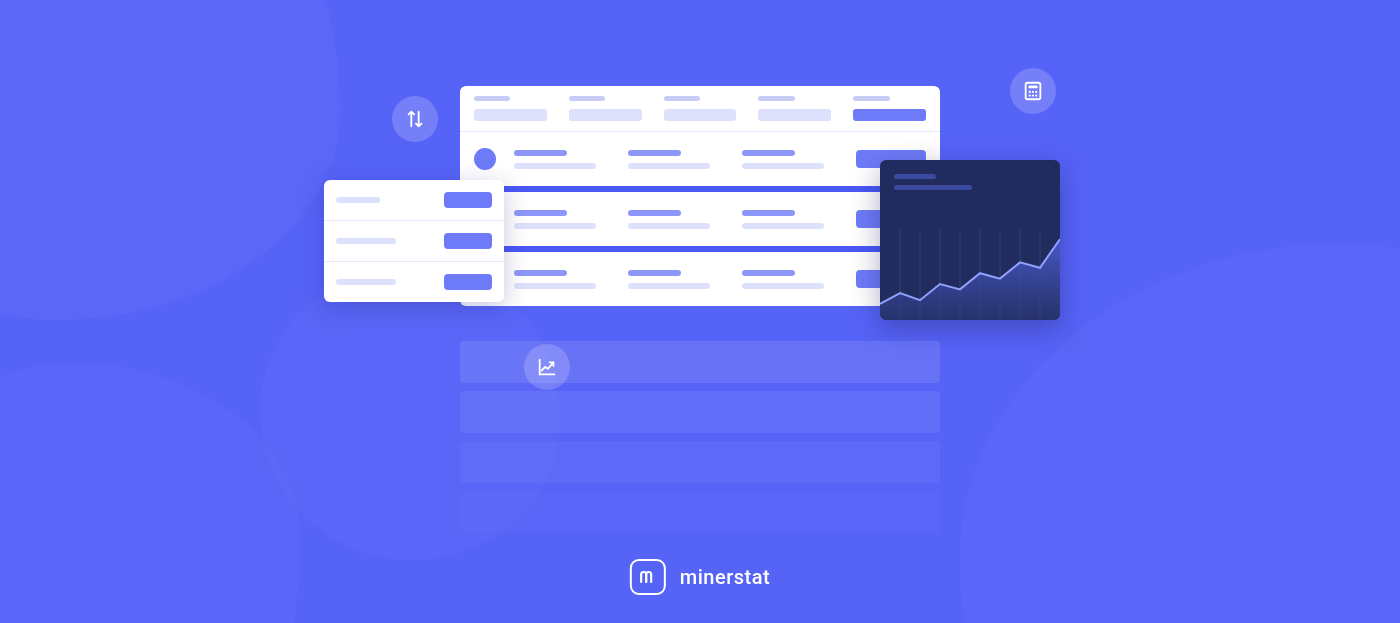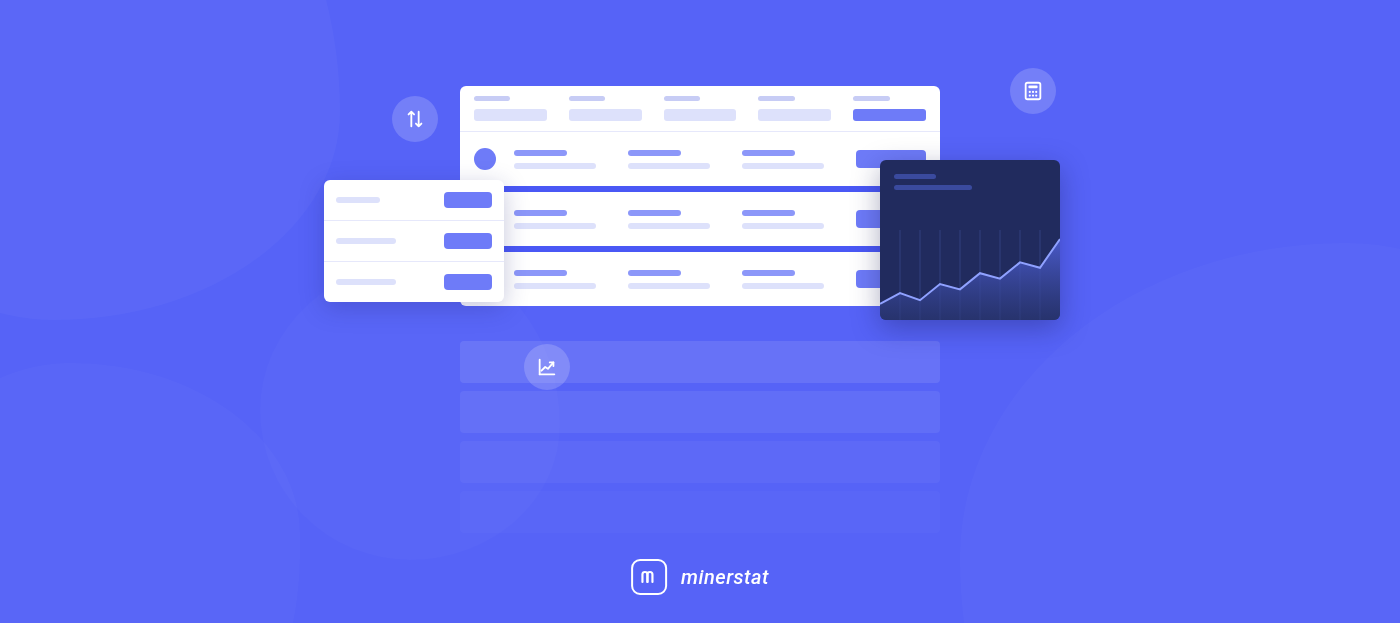--- a/index.html
+++ b/index.html
@@ -125,21 +125,21 @@
     left: 50%; transform: translateX(-50%);
     bottom: 28px;
     display: flex; align-items: center; gap: 14px;
     color: #fff;
   }
   .brand .logo {
     width: 36px; height: 36px; border: 2px solid #fff; border-radius: 9px;
     display:flex; align-items:center; justify-content:center;
   }
   .brand .logo svg { width: 20px; height: 20px; display:block; }
-  .brand .name { font-size: 20px; letter-spacing: 0.5px; font-weight: 500; font-style: italic; }
+  .brand .name { font-size: 20px; letter-spacing: 0.5px; font-weight: 500; }
 </style>
 </head>
 <body>
 
 <div class="stage">
 
   <div class="blob b1"></div>
   <div class="blob b2"></div>
   <div class="blob b3"></div>
   <div class="blob b4"></div>

